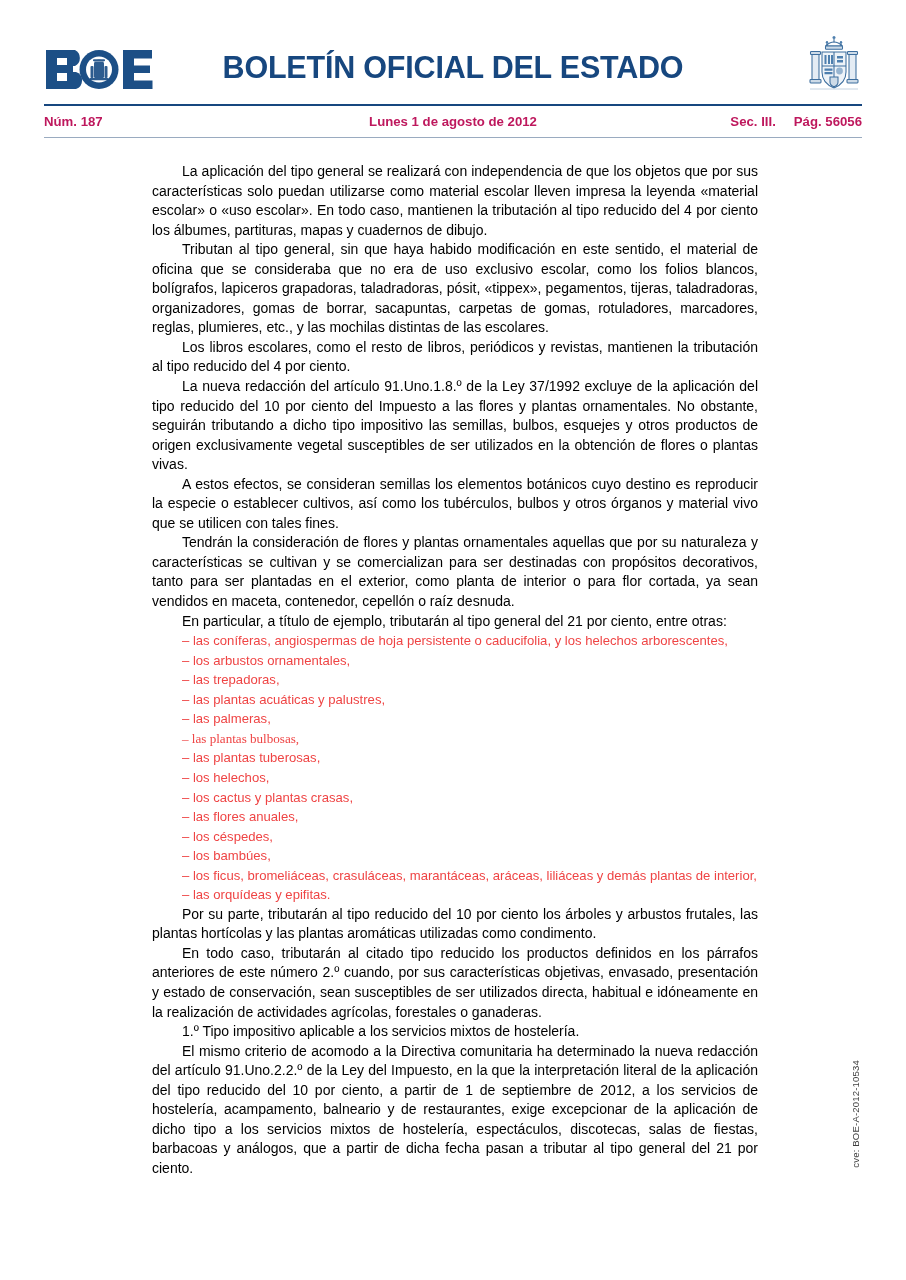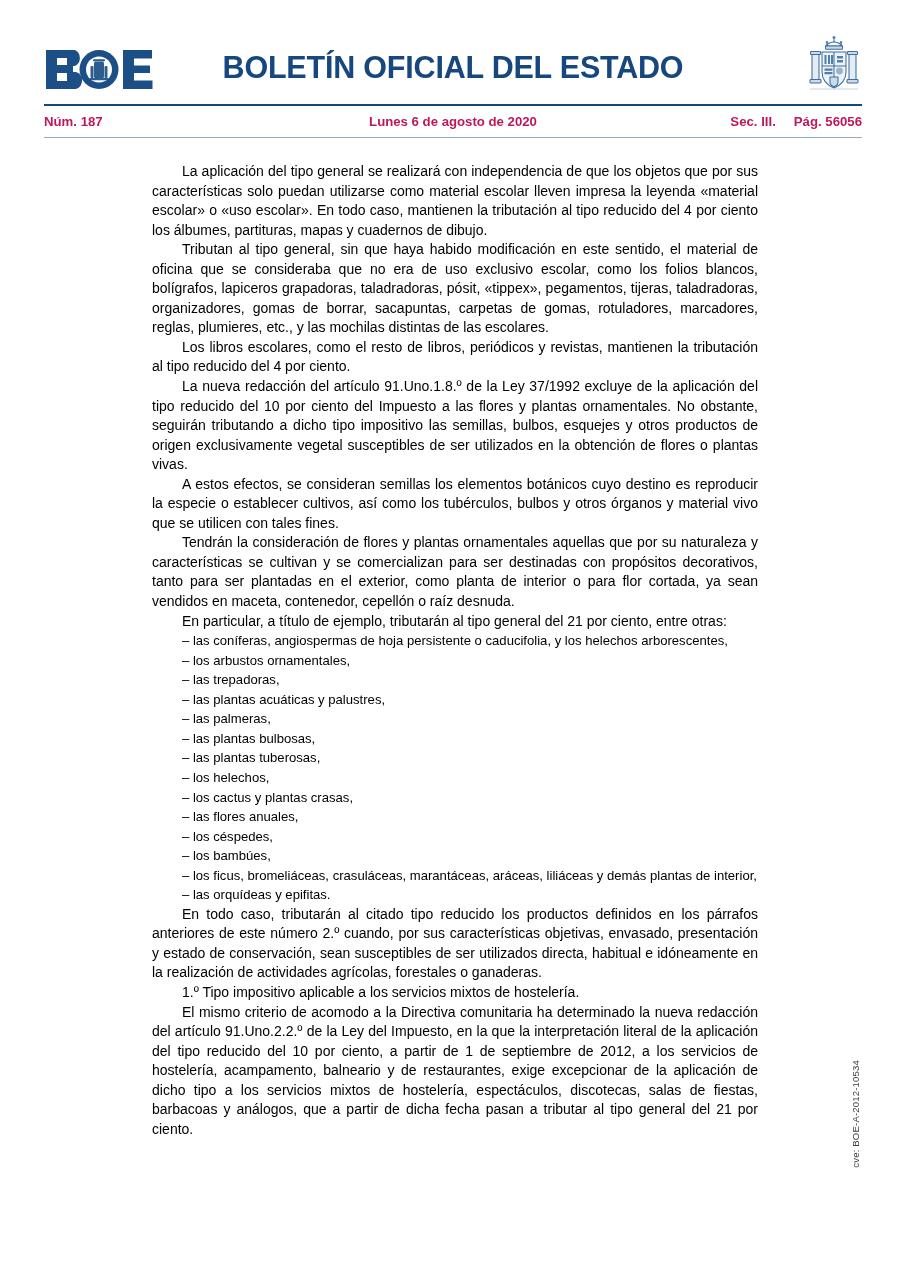--- a/index.html
+++ b/index.html
@@ -112,21 +112,21 @@
     hyphens: none;
   }
 
   
   p.dash {
     margin: 0;
     font-size: 13.1px;
     line-height: 19.55px;
     text-align: justify;
     text-indent: 30px;
-    color: #000000;
+    color: #ef4444;
   }
 
   .gap-before { margin-top: 19.55px; }
 
   
   .cve {
     position: absolute;
     left: 845px;
     top: 1060px;
     width: 20px;
@@ -209,21 +209,21 @@
           <path d="M24 44 h8 v5 q0 3.4 -4 4.8 q-4 -1.4 -4 -4.8 z" fill="#cddbe8"></path>
         </g>
         <path d="M4 56 h48" stroke="#c3d2e0" stroke-width="1"></path>
       </svg>
     </div>
   </div>
 
   <div class="header-bar">
     <div class="header-bar-inner">
       <div class="hb-text hb-num">Núm. 187</div>
-      <div class="hb-text hb-date">Lunes 6 de agosto de 2020</div>
+      <div class="hb-text hb-date">Lunes 1 de agosto de 2012</div>
       <div class="hb-text hb-right">
         <span class="hb-sec">Sec. III.</span><span>Pág. 56056</span>
       </div>
     </div>
   </div>
 
   <div class="content">
 
     <p class="para">La aplicación del tipo general se realizará con independencia de que los objetos que por sus características solo puedan utilizarse como material escolar lleven impresa la leyenda «material escolar» o «uso escolar». En todo caso, mantienen la tributación al tipo reducido del 4 por ciento los álbumes, partituras, mapas y cuadernos de dibujo.</p>
     <p class="para">Tributan al tipo general, sin que haya habido modificación en este sentido, el material de oficina que se consideraba que no era de uso exclusivo escolar, como los folios blancos, bolígrafos, lapiceros grapadoras, taladradoras, pósit, «tippex», pegamentos, tijeras, taladradoras, organizadores, gomas de borrar, sacapuntas, carpetas de gomas, rotuladores, marcadores, reglas, plumieres, etc., y las mochilas distintas de las escolares.</p>
@@ -231,30 +231,31 @@
     <p class="para">La nueva redacción del artículo 91.Uno.1.8.º de la Ley 37/1992 excluye de la aplicación del tipo reducido del 10 por ciento del Impuesto a las flores y plantas ornamentales. No obstante, seguirán tributando a dicho tipo impositivo las semillas, bulbos, esquejes y otros productos de origen exclusivamente vegetal susceptibles de ser utilizados en la obtención de flores o plantas vivas.</p>
     <p class="para">A estos efectos, se consideran semillas los elementos botánicos cuyo destino es reproducir la especie o establecer cultivos, así como los tubérculos, bulbos y otros órganos y material vivo que se utilicen con tales fines.</p>
     <p class="para">Tendrán la consideración de flores y plantas ornamentales aquellas que por su naturaleza y características se cultivan y se comercializan para ser destinadas con propósitos decorativos, tanto para ser plantadas en el exterior, como planta de interior o para flor cortada, ya sean vendidos en maceta, contenedor, cepellón o raíz desnuda.</p>
     <p class="para" style="text-align:left;">En particular, a título de ejemplo, tributarán al tipo general del 21 por ciento, entre otras:</p>
 
     <p class="dash gap-before">– las coníferas, angiospermas de hoja persistente o caducifolia, y los helechos arborescentes,</p>
     <p class="dash" style="text-align:left;">– los arbustos ornamentales,</p>
     <p class="dash" style="text-align:left;">– las trepadoras,</p>
     <p class="dash" style="text-align:left;">– las plantas acuáticas y palustres,</p>
     <p class="dash" style="text-align:left;">– las palmeras,</p>
-    <p class="dash" style="text-align:left;">– las plantas bulbosas,</p>
+    <p class="dash" style="text-align:left;font-family:Liberation Serif, serif;">– las plantas bulbosas,</p>
     <p class="dash" style="text-align:left;">– las plantas tuberosas,</p>
     <p class="dash" style="text-align:left;">– los helechos,</p>
     <p class="dash" style="text-align:left;">– los cactus y plantas crasas,</p>
     <p class="dash" style="text-align:left;">– las flores anuales,</p>
     <p class="dash" style="text-align:left;">– los céspedes,</p>
     <p class="dash" style="text-align:left;">– los bambúes,</p>
     <p class="dash">– los ficus, bromeliáceas, crasuláceas, marantáceas, aráceas, liliáceas y demás plantas de interior,</p>
     <p class="dash" style="text-align:left;">– las orquídeas y epifitas.</p>
 
+    <p class="para gap-before">Por su parte, tributarán al tipo reducido del 10 por ciento los árboles y arbustos frutales, las plantas hortícolas y las plantas aromáticas utilizadas como condimento.</p>
     <p class="para">En todo caso, tributarán al citado tipo reducido los productos definidos en los párrafos anteriores de este número 2.º cuando, por sus características objetivas, envasado, presentación y estado de conservación, sean susceptibles de ser utilizados directa, habitual e idóneamente en la realización de actividades agrícolas, forestales o ganaderas.</p>
     <p class="para" style="text-align:left;">1.º   Tipo impositivo aplicable a los servicios mixtos de hostelería.</p>
     <p class="para">El mismo criterio de acomodo a la Directiva comunitaria ha determinado la nueva redacción del artículo 91.Uno.2.2.º de la Ley del Impuesto, en la que la interpretación literal de la aplicación del tipo reducido del 10 por ciento, a partir de 1 de septiembre de 2012, a los servicios de hostelería, acampamento, balneario y de restaurantes, exige excepcionar de la aplicación de dicho tipo a los servicios mixtos de hostelería, espectáculos, discotecas, salas de fiestas, barbacoas y análogos, que a partir de dicha fecha pasan a tributar al tipo general del 21 por ciento.</p>
 
   </div>
 
   <div class="cve">
     <span>cve: BOE-A-2012-10534</span>
   </div>
 

